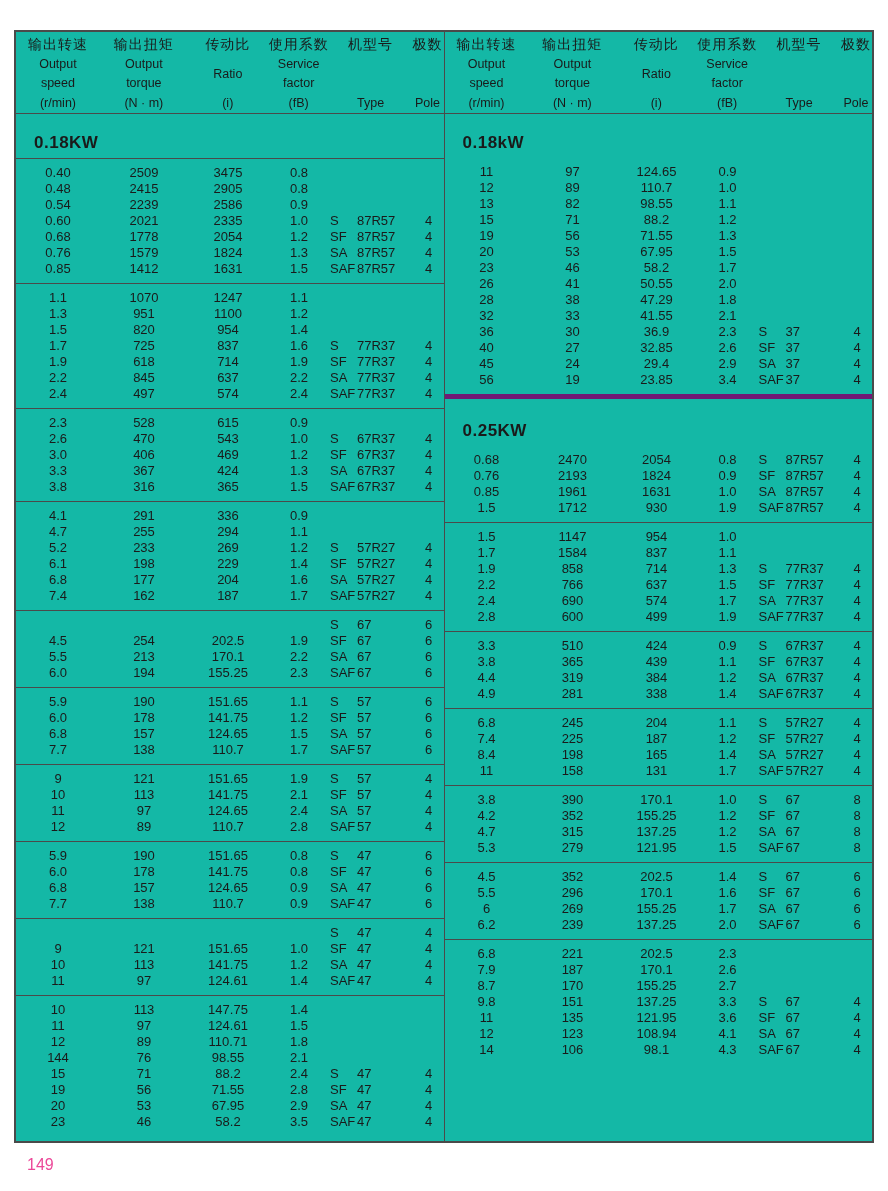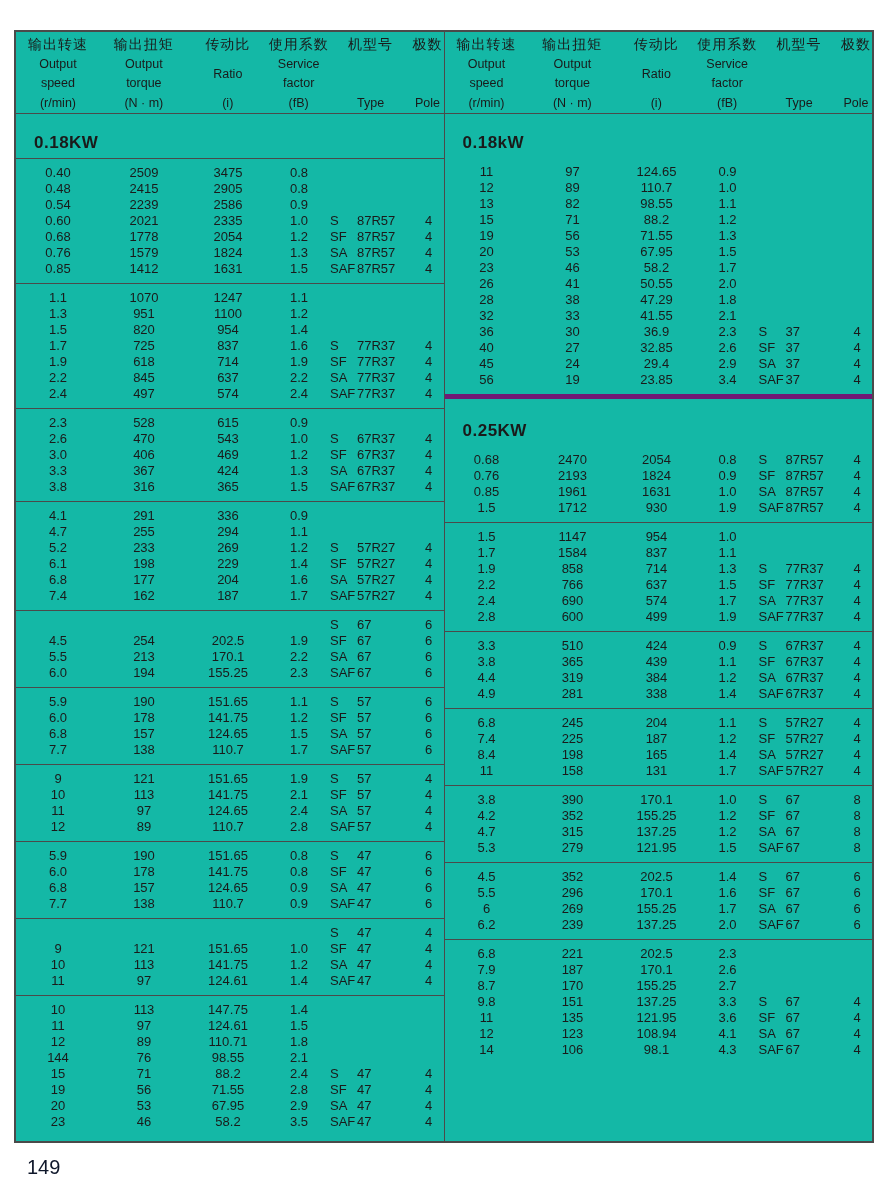--- a/index.html
+++ b/index.html
@@ -29,21 +29,21 @@
   .block{display:flex;padding:6px 0;align-items:flex-end;}
   .rows{width:314px;display:flex;flex-direction:column;justify-content:space-evenly;}
   .row{display:flex;line-height:16px;}
   .cell{text-align:center;font-size:13px;}
   .c0{width:84px}.c1{width:88px}.c2{width:80px}.c3{width:62px}
   .types{width:114px;display:flex;flex-direction:column;justify-content:center;}
   .typeline{display:flex;line-height:16px;font-size:13px;}
   .tprefix{width:27px;}
   .tmodel{flex:1;text-align:left;}
   .tpole{width:30px;text-align:center;}
-  .pagenum{position:absolute;left:27px;top:1156px;font-size:20px;color:#0f172a;}
+  .pagenum{position:absolute;left:27px;top:1156px;font-size:16px;color:#ec4899;}
 </style>
 </head>
 <body>
 
 <div class="table-wrap">
   <div class="tcol left">
       <div class="thead">
         <div class="hcol col-speed">
           <div class="hline">输出转速</div>
           <div class="hline">Output</div>

